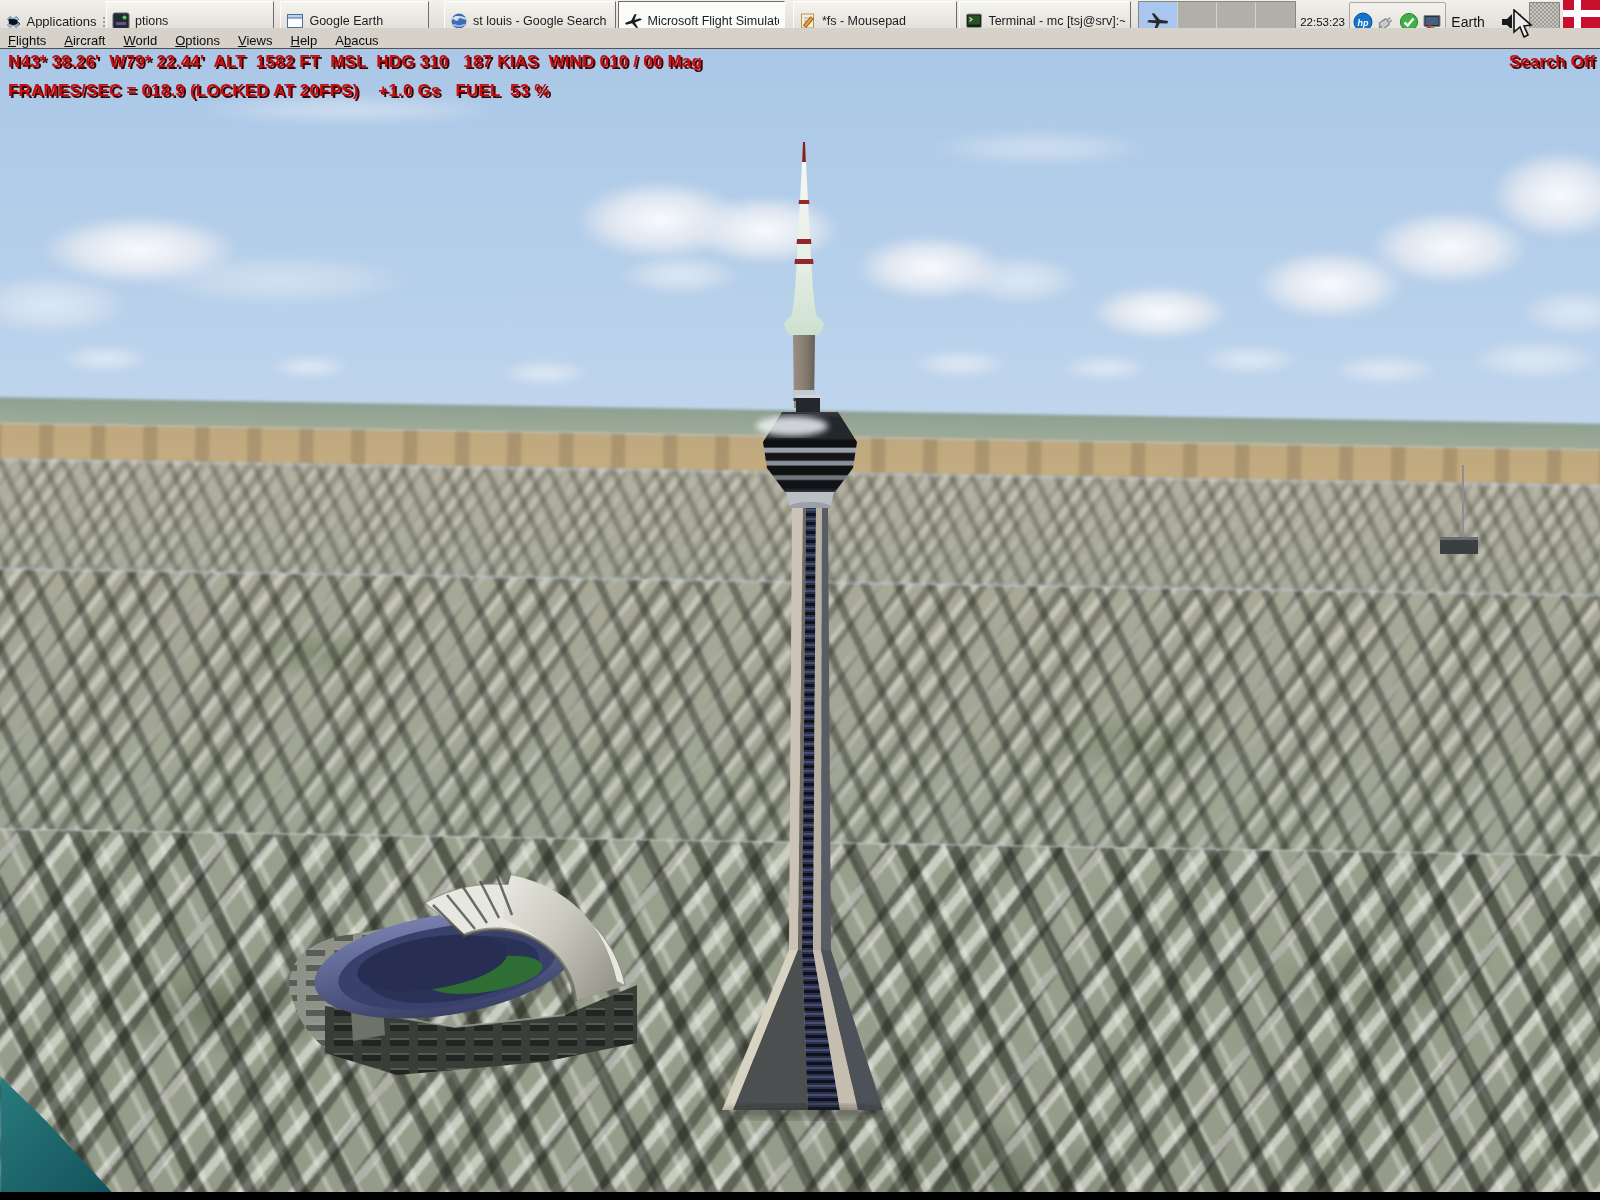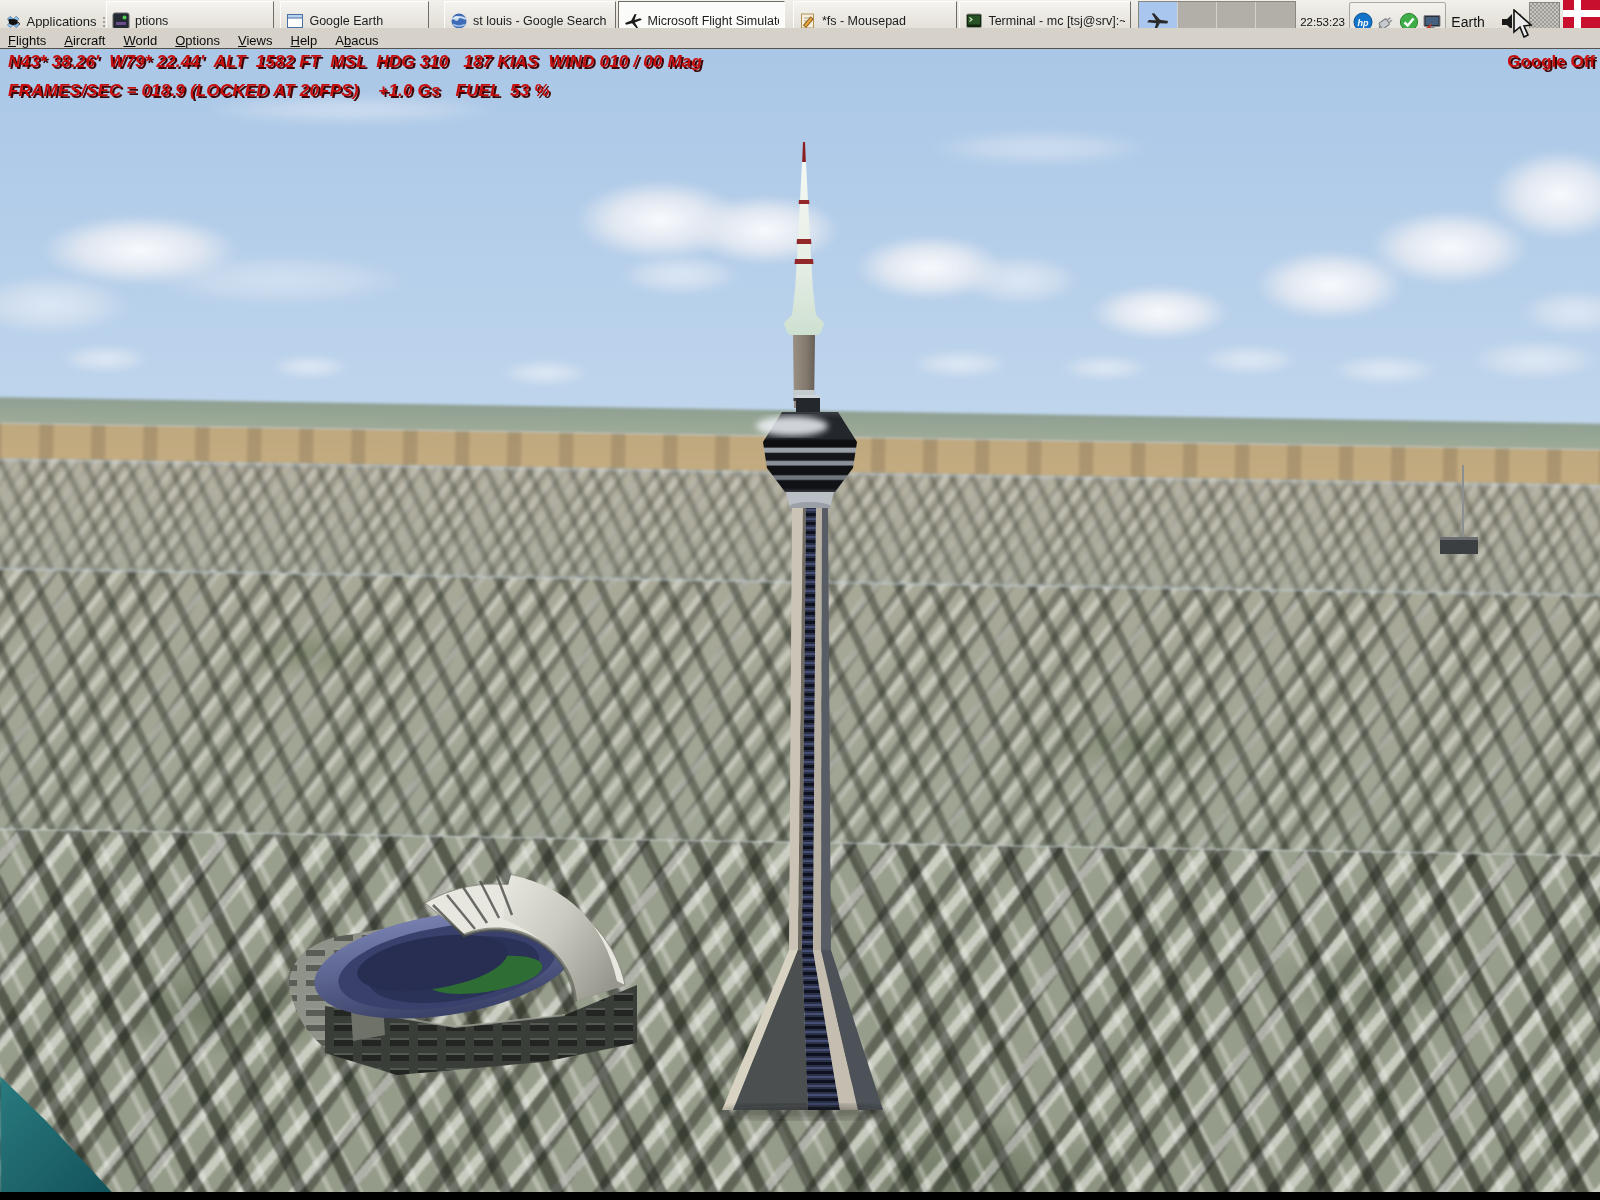--- a/index.html
+++ b/index.html
@@ -79,21 +79,21 @@
     background:linear-gradient(135deg,#2a7c80,#125058);
     clip-path:polygon(0 4%, 38% 38%, 72% 72%, 100% 100%, 0 100%);}
   .mast-bldg{position:absolute;left:1440px;top:452px;width:40px;height:24px;}
   .mast-bldg .body{position:absolute;left:0;top:36px;width:38px;height:14px;background:#3c3f41;border-top:3px solid #6a6e70;}
   .mast-bldg .mast{position:absolute;left:22px;top:-36px;width:2px;height:76px;background:#8b8f92;}
 
   .tower-svg{position:absolute;left:700px;top:91px;}
   .stadium-svg{position:absolute;left:275px;top:806px;}
 
   .hud{position:absolute;left:8px;font-size:17px;font-weight:bold;letter-spacing:.2px;white-space:pre;
-    color:#c80d0d;text-shadow:2px 2px 0 #3c0606;font-style:italic;}
+    color:#c80d0d;text-shadow:2px 2px 0 #3c0606;}
   .hud.l1{top:3px;}
   .hud.l2{top:32px;}
   .soundoff{position:absolute;right:5px;top:3px;font-size:17px;font-weight:bold;color:#c80d0d;text-shadow:2px 2px 0 #3c0606;}
 
   .cursor{position:absolute;left:1511px;top:9px;z-index:50;}
 </style>
 </head>
 <body>
 
 <div class="screen">
@@ -420,20 +420,20 @@
         <line x1="172" y1="40" x2="200" y2="74"></line>
         <line x1="188" y1="32" x2="212" y2="68"></line>
         <line x1="205" y1="26" x2="224" y2="63"></line>
         <line x1="222" y1="21" x2="237" y2="60"></line>
       </g>
       <path d="M190,80 A80,76 0 0 1 300,146" fill="none" stroke="#55584f" stroke-width="4" opacity=".6"></path>
     </svg>
 
     <div class="hud l1">N43* 38.26'  W79* 22.44'  ALT  1582 FT  MSL  HDG 310   187 KIAS  WIND 010 / 00 Mag</div>
     <div class="hud l2">FRAMES/SEC = 018.9 (LOCKED AT 20FPS)    +1.0 Gs   FUEL  53 %</div>
-    <div class="soundoff">Google Off</div>
+    <div class="soundoff">Search Off</div>
   </div>
 
   <svg class="cursor" width="24" height="30" viewBox="0 0 24 30">
     <path d="M3,1 L3,23 L9,18 L13,28 L17,26 L13,17 L20,16 Z" fill="#ececec" stroke="#111" stroke-width="1.6"></path>
   </svg>
 
 </div>
 
 </body></html>

